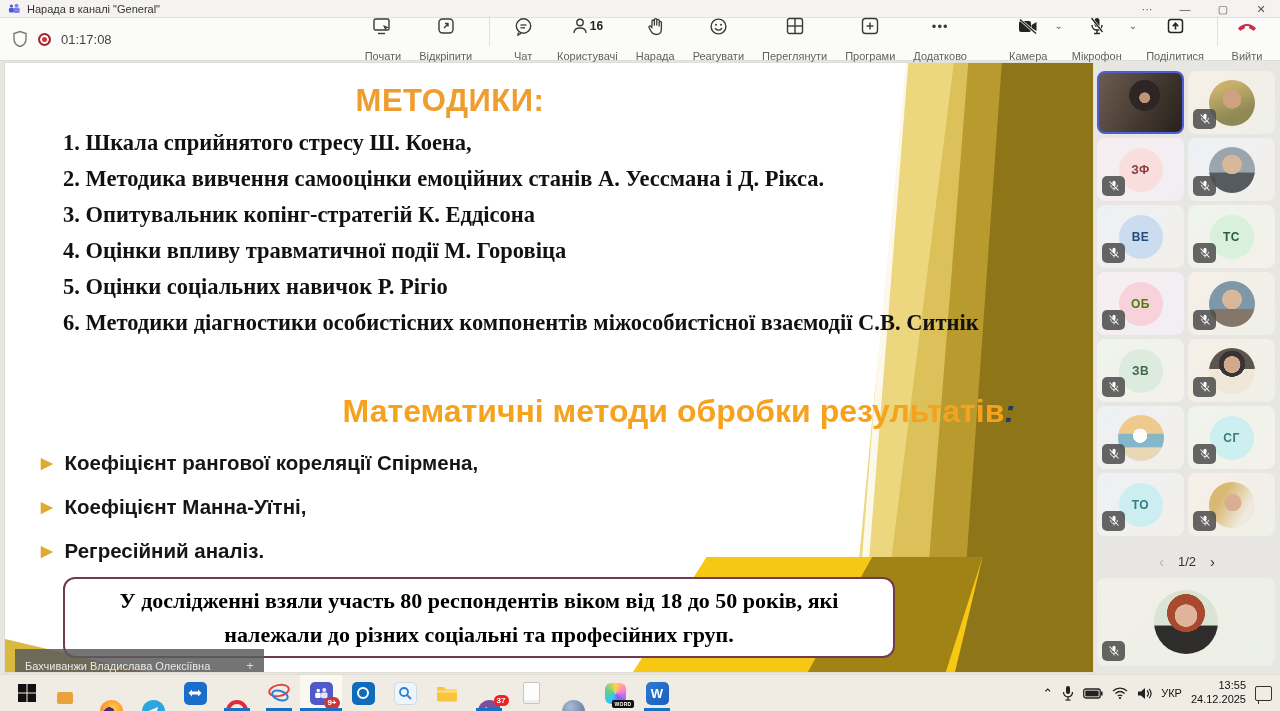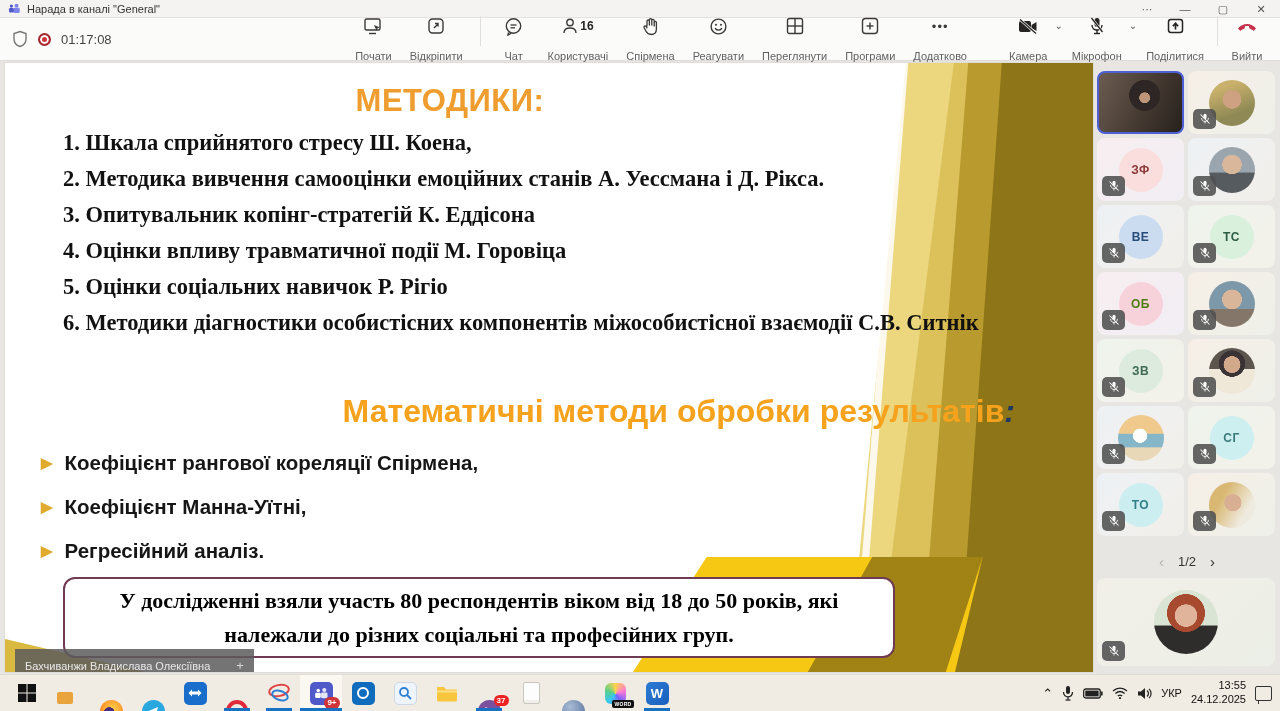--- a/index.html
+++ b/index.html
@@ -66,21 +66,21 @@
   .bullets { position:absolute; left:36px; top:378px; width:900px; z-index:5; }
   .bullet { display:flex; align-items:center; gap:12px; height:44px;
     font-size:20.5px; font-weight:bold; color:#161616; }
   .tri { color:#dfaa2e; font-size:15px; }
   .infobox { position:absolute; left:58px; top:514px; width:832px; height:81px; z-index:6;
     background:#fff; border:2px solid #6f3b52; border-radius:12px;
     font-family:"Liberation Serif", serif; font-weight:bold; font-size:22px; color:#000;
     line-height:1.55; text-align:center; padding:5px 14px 0; }
   .presenter { position:absolute; left:10px; top:586px; z-index:7; height:33px;
     background:rgba(92,92,92,.85); border-radius:0; color:#e8e8e8; font-size:11px;
-    display:flex; align-items:center; padding:0 10px; gap:26px; }
+    display:flex; align-items:center; padding:0 10px; gap:36px; }
   .presenter .plus { color:#d8d8d8; font-size:13px; }
 
   
   .sidebar { position:absolute; right:0; top:62px; width:186px; height:611px; background:#e8e6e3; }
   .tilegrid { position:absolute; left:3px; top:9px; width:180px; display:grid;
     grid-template-columns:87px 87px; grid-auto-rows:63px; gap:4px; }
   .tile { position:relative; border-radius:8px; overflow:hidden; background:#f2f0ec; }
   .t-warm { background:linear-gradient(135deg,#f6efe7,#eef0e9); }
   .t-pink { background:linear-gradient(135deg,#f7eef0,#f1eef4); }
   .t-cool { background:linear-gradient(135deg,#edf1f5,#f2efe9); }
@@ -213,21 +213,21 @@
         <span class="pcount">16</span>
       </span>
       <span class="tlabel">Користувачі</span>
     </div>
     <div class="tbtn">
       <span class="ticon">
         <svg width="17" height="19" viewBox="0 0 17 19">
             <path d="M5 9 V4.2 a1.2 1.2 0 0 1 2.4 0 V8 M7.4 8 V2.8 a1.2 1.2 0 0 1 2.4 0 V8 M9.8 8 V3.6 a1.2 1.2 0 0 1 2.4 0 V9 M12.2 9 V5.4 a1.1 1.1 0 0 1 2.2 0 V12 c0 3.5-2.2 5.5-5.2 5.5 -2.6 0-4-1-5.2-3.2 L2 10.5 a1.2 1.2 0 0 1 2-1.2 L5 10.8" fill="none" stroke="#3b3a39" stroke-width="1.3" stroke-linecap="round"></path>
           </svg>
       </span>
-      <span class="tlabel">Спірмена</span>
+      <span class="tlabel">Нарада</span>
     </div>
     <div class="tbtn">
       <span class="ticon">
         <svg width="19" height="19" viewBox="0 0 19 19">
             <circle cx="9.5" cy="9.5" r="7.4" fill="none" stroke="#3b3a39" stroke-width="1.4"></circle>
             <circle cx="7" cy="7.8" r="1" fill="#3b3a39"></circle>
             <circle cx="12" cy="7.8" r="1" fill="#3b3a39"></circle>
             <path d="M6.3 11.5 c1.8 2.2 4.6 2.2 6.4 0" fill="none" stroke="#3b3a39" stroke-width="1.3" stroke-linecap="round"></path>
           </svg>
       </span>

